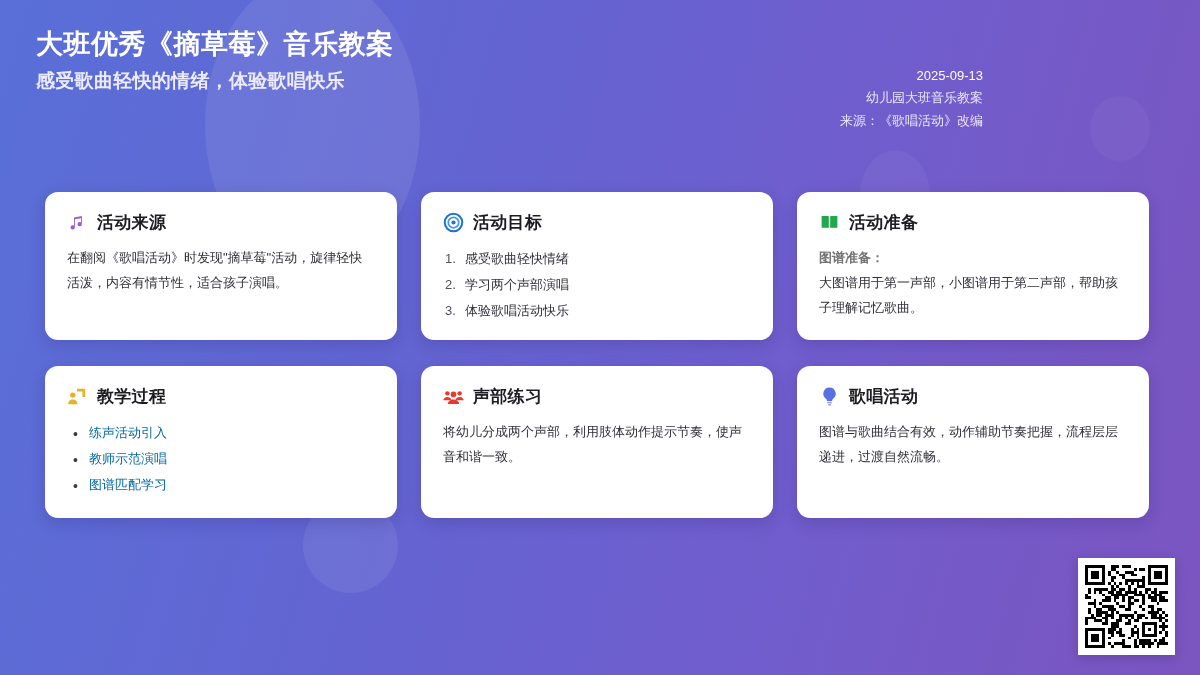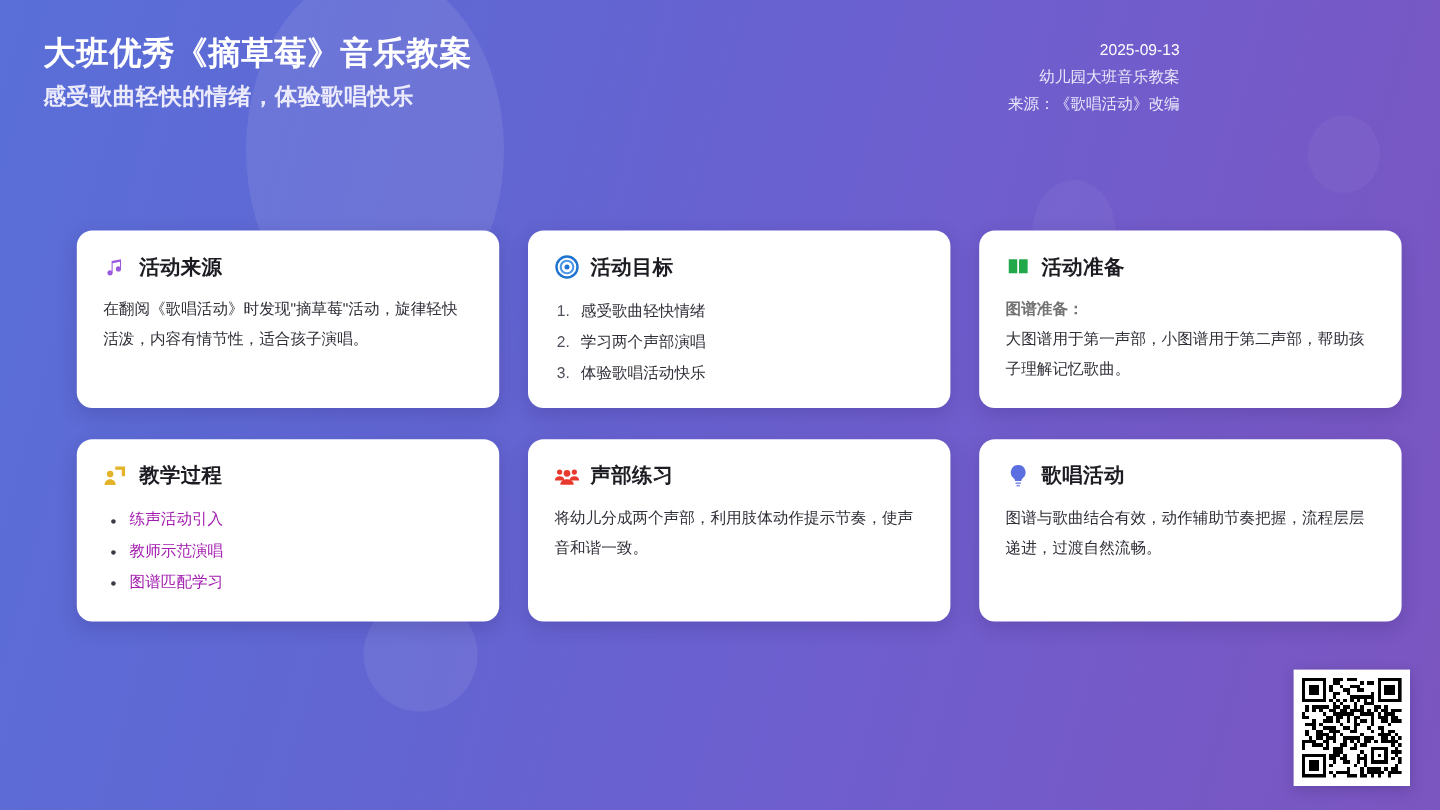--- a/index.html
+++ b/index.html
@@ -28,25 +28,25 @@
     line-height:1.38; white-space:nowrap;
   }
   .hd-sub {
     margin-top:5px; font-size:19px; font-weight:700; color:#ecebfb;
     letter-spacing:.3px; white-space:nowrap;
   }
   .hd-right {
     position:absolute; right:34px; top:31px; text-align:right;
     color:#e9e7fa; font-size:13px; line-height:1.72;
   }
-  .hd-right .date { color:#ffffff; }
+  .hd-right .date { color:#ffffff;margin-top:34px; }
 
   
   .grid {
-    position:absolute; left:64px; top:192px;
+    position:absolute; left:45px; top:192px;
     width:1104px;
     display:grid;
     grid-template-columns:repeat(3,352px);
     grid-template-rows:148px 152px;
     column-gap:24px; row-gap:26px;
   }
   .card {
     background:#ffffff;
     border-radius:13px;
     box-shadow:0 5px 16px rgba(40,25,95,0.20);
@@ -65,21 +65,21 @@
     counter-increment:it;
     font-size:13px; color:#2f2f38; line-height:2.0;
     padding-left:22px; position:relative;
   }
   ol.num-list li::before {
     content:counter(it) ".";
     position:absolute; left:2px; color:#50505c;
   }
   ul.dot-list { list-style:none; }
   ul.dot-list li {
-    font-size:13px; color:#a21caf; line-height:2.0;
+    font-size:13px; color:#0369a1; line-height:2.0;
     padding-left:22px; position:relative;
   }
   ul.dot-list li::before {
     content:"•"; position:absolute; left:6px; color:#3b3b45; font-size:14px;
   }
 
   
   .qr-wrap {
     position:absolute; right:25px; bottom:20px;
     width:97px; height:97px; background:#ffffff; padding:7px;

